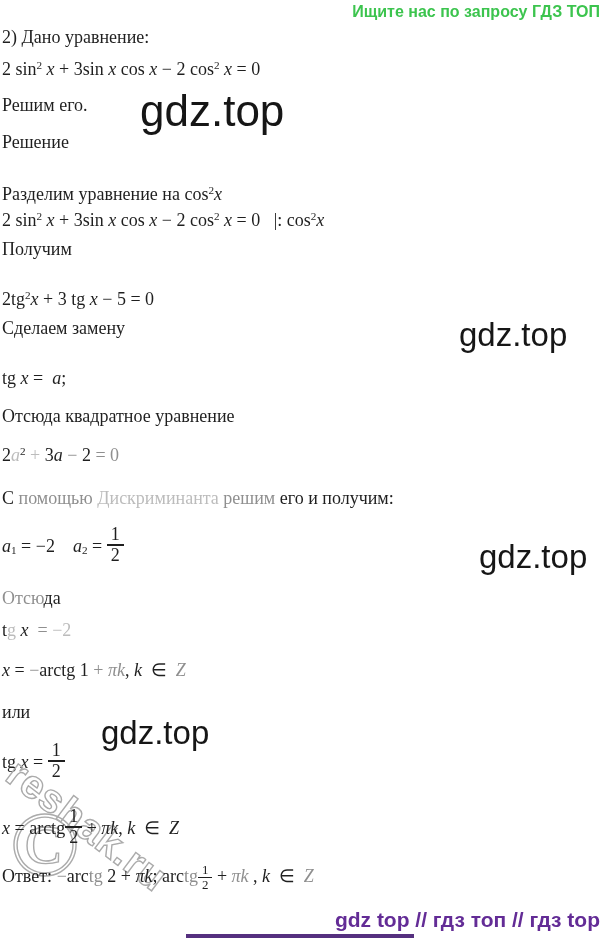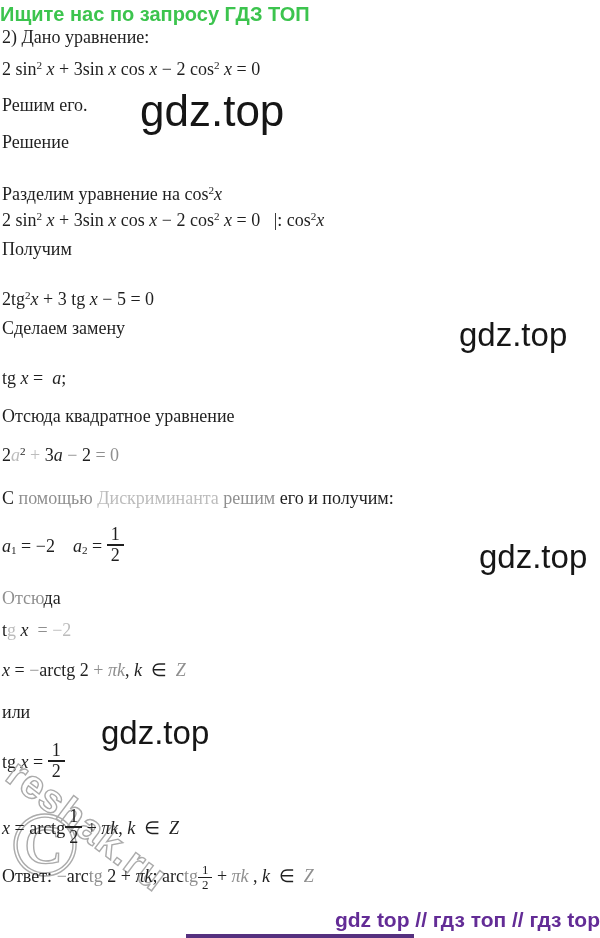--- a/index.html
+++ b/index.html
@@ -17,22 +17,22 @@
   .frac{display:inline-block;vertical-align:middle;text-align:center;transform:translateY(-3px)}
   .frac .num,.frac .den{display:block;line-height:1.05;padding:0 4px}
   .frac .den{border-top:2px solid #1f1f1f}
   .frac.sm{font-size:72%;transform:translateY(-1px)}
   .frac.sm .den{border-top-width:1.5px}
   .wm{position:absolute;font-family:"Liberation Sans", sans-serif;line-height:1;white-space:nowrap;color:#161616}
   #wm1{left:140px;top:89px;font-size:44px}
   #wm2{left:459px;top:318px;font-size:33px}
   #wm3{left:479px;top:540px;font-size:33px}
   #wm4{left:101px;top:716px;font-size:33px}
-  .promo{position:absolute;top:3px;left:0;width:100%;text-align:left;
-    font-family:"Liberation Sans", sans-serif;font-size:20px;font-weight:700}
+  .promo{position:absolute;top:3px;left:0;width:100%;text-align:right;
+    font-family:"Liberation Sans", sans-serif;font-size:16px;font-weight:700}
   .footer{position:absolute;top:908px;left:0;width:100%;text-align:right;
     font-family:"Liberation Sans", sans-serif;font-size:21px;font-weight:700}
   .reshak{position:absolute;left:24px;top:752px;font-size:40px;line-height:1;
     font-family:"Liberation Sans", sans-serif;font-weight:700;letter-spacing:1px;
     transform:rotate(37deg);transform-origin:0 0}
   .copy{position:absolute;left:10px;top:798px;font-size:92px;line-height:1;
     font-family:"Liberation Serif", serif;font-weight:400}
   .outline{color:#c8c8c8}
   @supports (-webkit-text-stroke: 1px #000){
     .outline{color:transparent;-webkit-text-stroke:1.4px #ababab}
@@ -59,21 +59,21 @@
 
 <div class="ln" style="top:367px"><span>tg </span><span class="it">x</span><span> =  </span><span class="it">a</span><span>;</span></div>
 <div class="ln" style="top:405px">Отсюда квадратное уравнение</div>
 <div class="ln" style="top:444px"><span>2</span><span class="it fd2">a</span><span class="sup">2</span><span> </span><span class="fd2">+</span><span> 3</span><span class="it">a</span><span> </span><span class="fd1">−</span><span> 2 </span><span class="fd1">=</span><span class="fd1"> 0</span></div>
 <div class="ln" style="top:487px"><span>С </span><span class="fd1">помощью </span><span class="fd2">Дискриминанта </span><span class="fd1">решим </span><span>его и получим:</span></div>
 <div class="ln" style="top:528px"><span class="it">a</span><span class="sub">1</span><span> = −2    </span><span class="it">a</span><span class="sub">2</span><span> = </span><span class="frac"><span class="num">1</span><span class="den">2</span></span></div>
 <div class="wm" id="wm3" style="color: rgb(22, 22, 22);">gdz.top</div>
 
 <div class="ln" style="top:587px"><span class="fd1">Отсю</span><span>да</span></div>
 <div class="ln" style="top:619px"><span>t</span><span class="fd2">g</span><span> </span><span class="it">x</span><span>  </span><span class="fd1">=</span><span> </span><span class="fd2">−2</span></div>
-<div class="ln" style="top:659px"><span class="it">x</span><span> = </span><span class="fd1">−</span><span>arc</span><span>tg 2 </span><span class="fd1">+</span><span> </span><span class="it fd1">πk</span><span>, </span><span class="it">k</span><span>  ∈  </span><span class="it fd1">Z</span></div>
+<div class="ln" style="top:659px"><span class="it">x</span><span> = </span><span class="fd1">−</span><span>arc</span><span>tg 1 </span><span class="fd1">+</span><span> </span><span class="it fd1">πk</span><span>, </span><span class="it">k</span><span>  ∈  </span><span class="it fd1">Z</span></div>
 <div class="ln" style="top:701px">или</div>
 <div class="wm" id="wm4" style="color: rgb(22, 22, 22);">gdz.top</div>
 
 <div class="ln" style="top:744px"><span>tg </span><span class="it">x</span><span> = </span><span class="frac"><span class="num">1</span><span class="den">2</span></span></div>
 <div class="reshak outline">reshak.ru</div>
 <div class="copy outline">©</div>
 
 <div class="ln" style="top:810px"><span class="it">x</span><span> = arctg</span><span class="frac"><span class="num">1</span><span class="den">2</span></span><span> + </span><span class="it">πk</span><span>, </span><span class="it">k</span><span>  ∈  </span><span class="it">Z</span></div>
 <div class="ln" style="top:864px"><span>Ответ: </span><span class="fd1">−</span><span>arc</span><span class="fd1">tg</span><span> 2 + </span><span class="it">πk</span><span>; arc</span><span class="fd1">tg</span><span class="frac sm"><span class="num">1</span><span class="den">2</span></span><span> + </span><span class="it fd1">πk</span><span> , </span><span class="it">k</span><span>  ∈  </span><span class="it fd1">Z</span></div>
 

